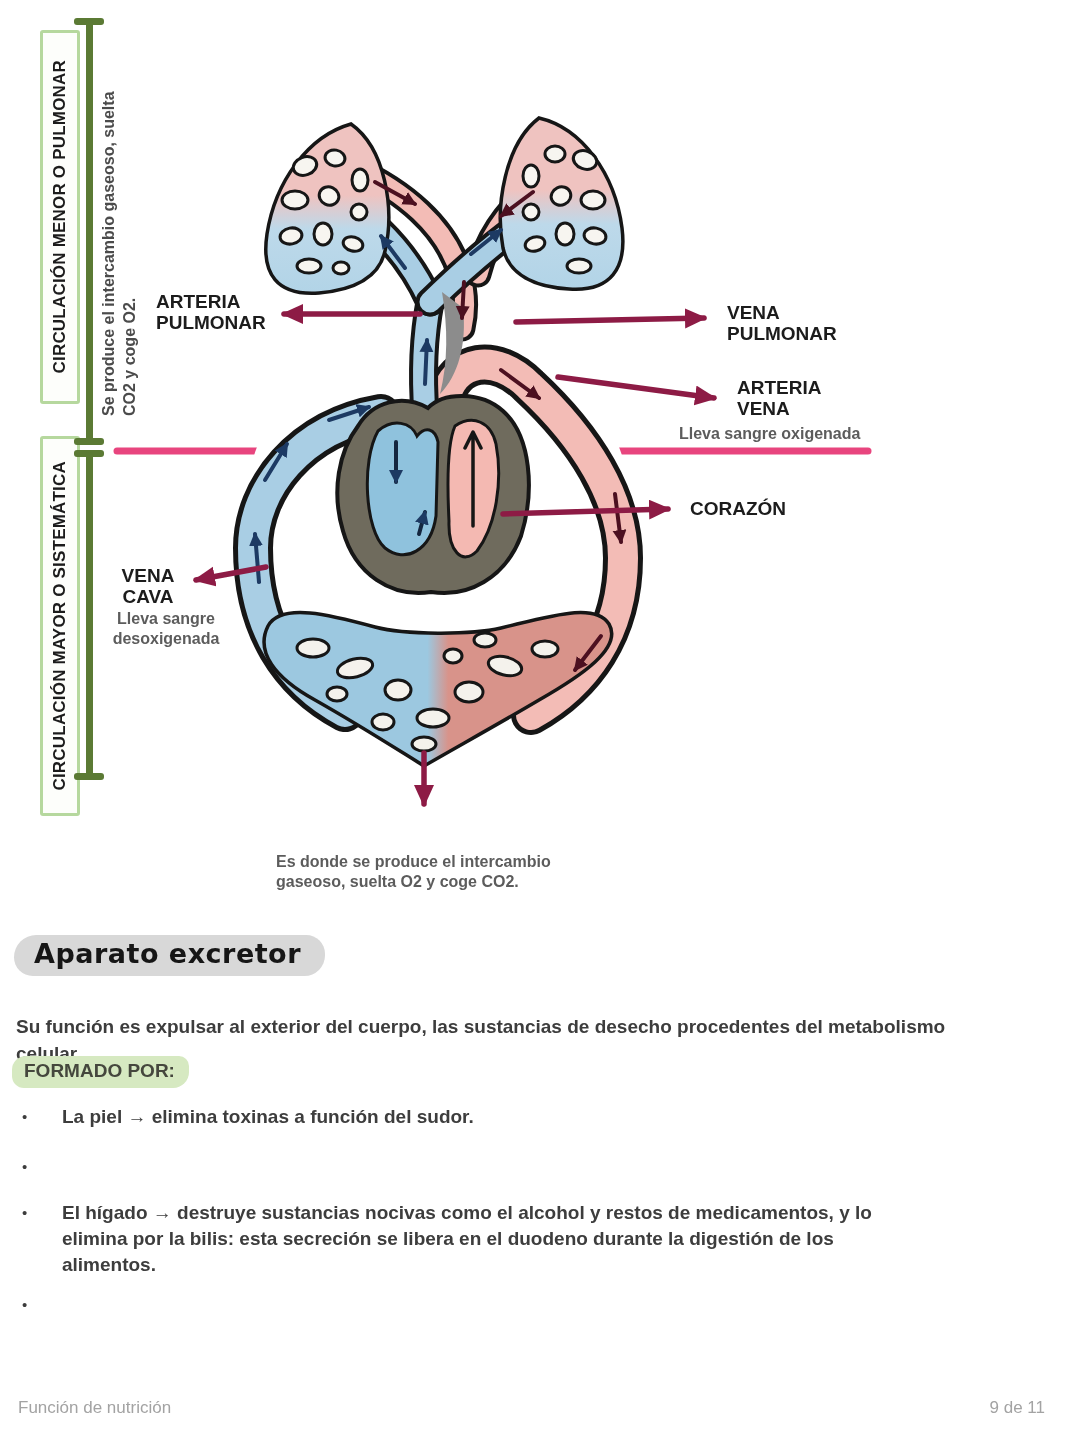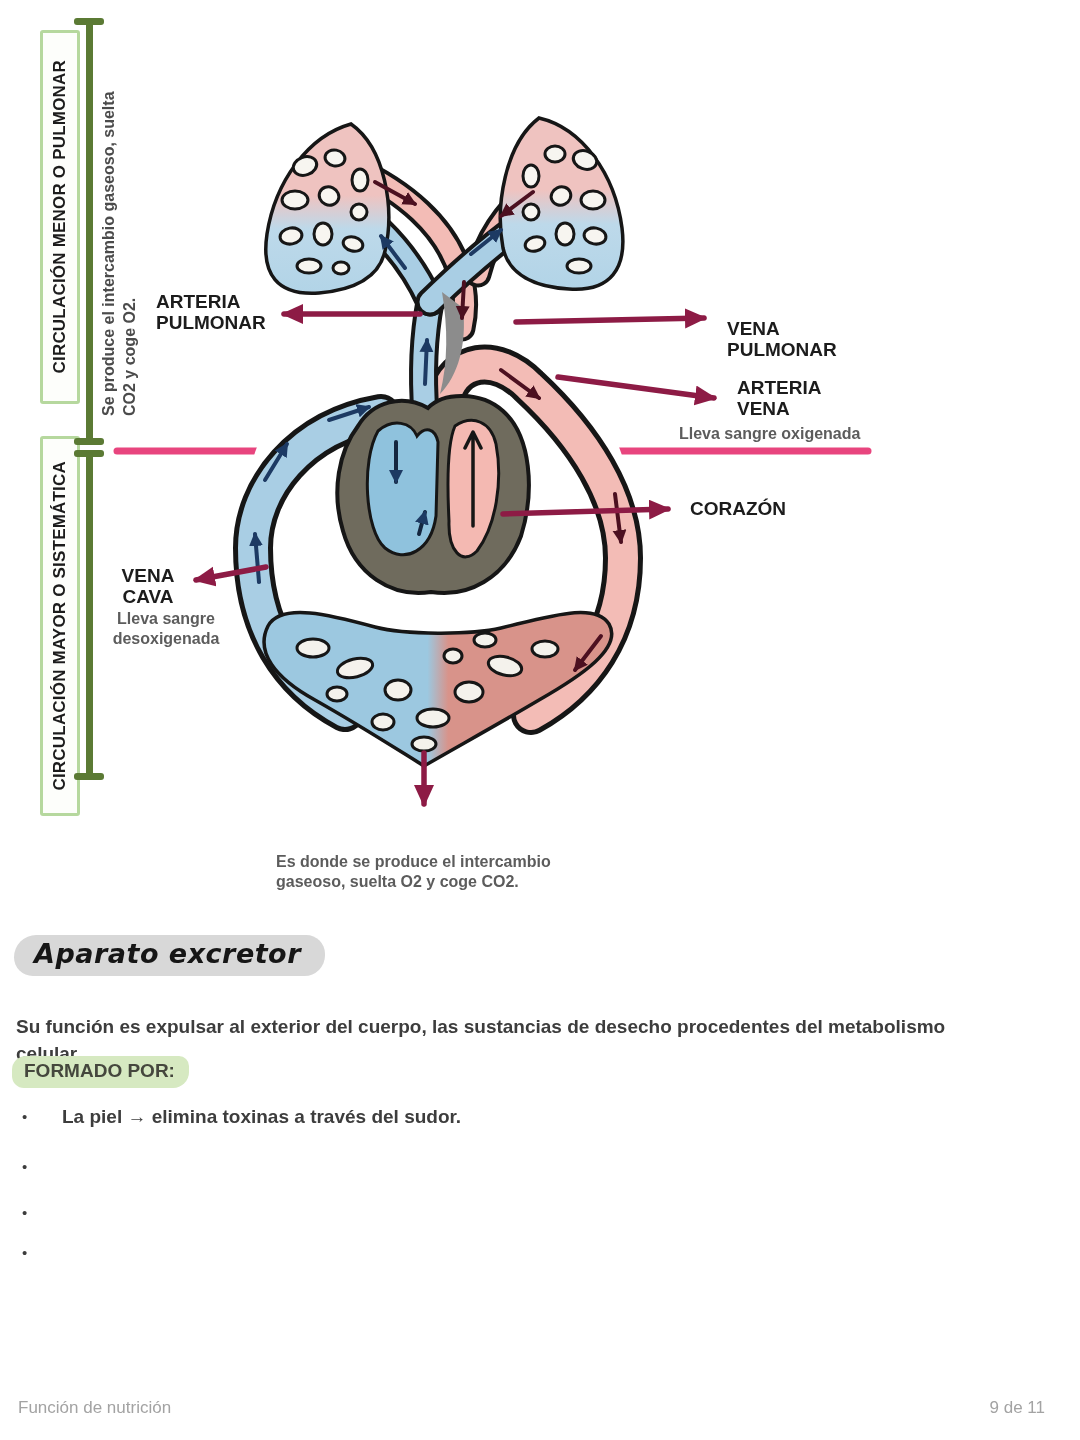--- a/index.html
+++ b/index.html
@@ -57,37 +57,37 @@
   
   .diag-label{
     position:absolute;z-index:5;
     font-size:19px;line-height:21px;font-weight:700;color:var(--c-label-black);
   }
   .diag-note{
     position:absolute;z-index:5;
     font-size:16px;line-height:20px;font-weight:700;color:var(--c-note-gray);
   }
   #lbl-arteria-pulmonar{left:156px;top:291px;width:122px;}
-  #lbl-vena-pulmonar{left:727px;top:302px;width:122px;margin-top:16px;}
+  #lbl-vena-pulmonar{left:727px;top:302px;width:122px;}
   #lbl-arteria-aorta{left:737px;top:377px;width:100px;}
   #note-aorta{left:679px;top:424px;width:250px;}
   #lbl-corazon{left:690px;top:498px;width:130px;}
   #lbl-vena-cava{left:110px;top:565px;width:76px;text-align:center;}
   #note-cava{left:96px;top:609px;width:140px;text-align:center;}
   #lbl-capilares{left:296px;top:822px;width:320px;font-size:19.5px;}
   #note-capilares{left:276px;top:852px;width:312px;}
 
   
   .section-title{
     position:absolute;left:14px;top:935px;z-index:5;
     background:var(--c-title-pill-gray);
     border-radius:26px 22px 24px 22px;
     padding:3px 24px 7px 20px;
     font-family:"DejaVu Sans",sans-serif;
-    font-size:27px;font-weight:700;color:#161616;letter-spacing:.5px;font-style:italic;
+    font-size:27px;font-weight:700;color:#161616;letter-spacing:.5px;
   }
   .intro{
     position:absolute;left:16px;top:994px;width:960px;z-index:5;
     font-size:19px;line-height:27px;font-weight:700;color:var(--c-body-gray);
   }
   .subheading{
     position:absolute;left:12px;top:1056px;z-index:5;
     background:var(--c-highlight-green);
     border-radius:14px 10px 16px 12px;
     padding:4px 14px 6px 12px;
@@ -278,27 +278,28 @@
   <div class="diag-note" id="note-cava">Lleva sangre desoxigenada</div>
   <div class="diag-note" id="note-capilares">Es donde se produce el intercambio gaseoso, suelta O2 y coge CO2.</div>
 
   <div class="section-title">Aparato excretor</div>
   <p class="intro">Su función es expulsar al exterior del cuerpo, las sustancias de desecho procedentes del metabolismo celular.</p>
   <div class="subheading">FORMADO POR:</div>
 
   <ul class="bullets">
     <li id="li-0">
       <span class="dot">•</span>
-      <span class="txt">La piel → elimina toxinas a través del sudor.</span>
+      <span class="txt">La piel → elimina toxinas a función del sudor.</span>
     </li>
     <li id="li-1">
       <span class="dot">•</span>
     </li>
     <li id="li-2">
       <span class="dot">•</span>
+      <span class="txt">El hígado → destruye sustancias nocivas como el alcohol y restos de medicamentos, y lo elimina por la bilis: esta secreción se libera en el duodeno durante la digestión de los alimentos.</span>
     </li>
     <li id="li-3">
       <span class="dot">•</span>
     </li>
   </ul>
 
   <div class="footer">
     <span class="fl">Función de nutrición</span>
     <span class="fr">9 de 11</span>
   </div>

